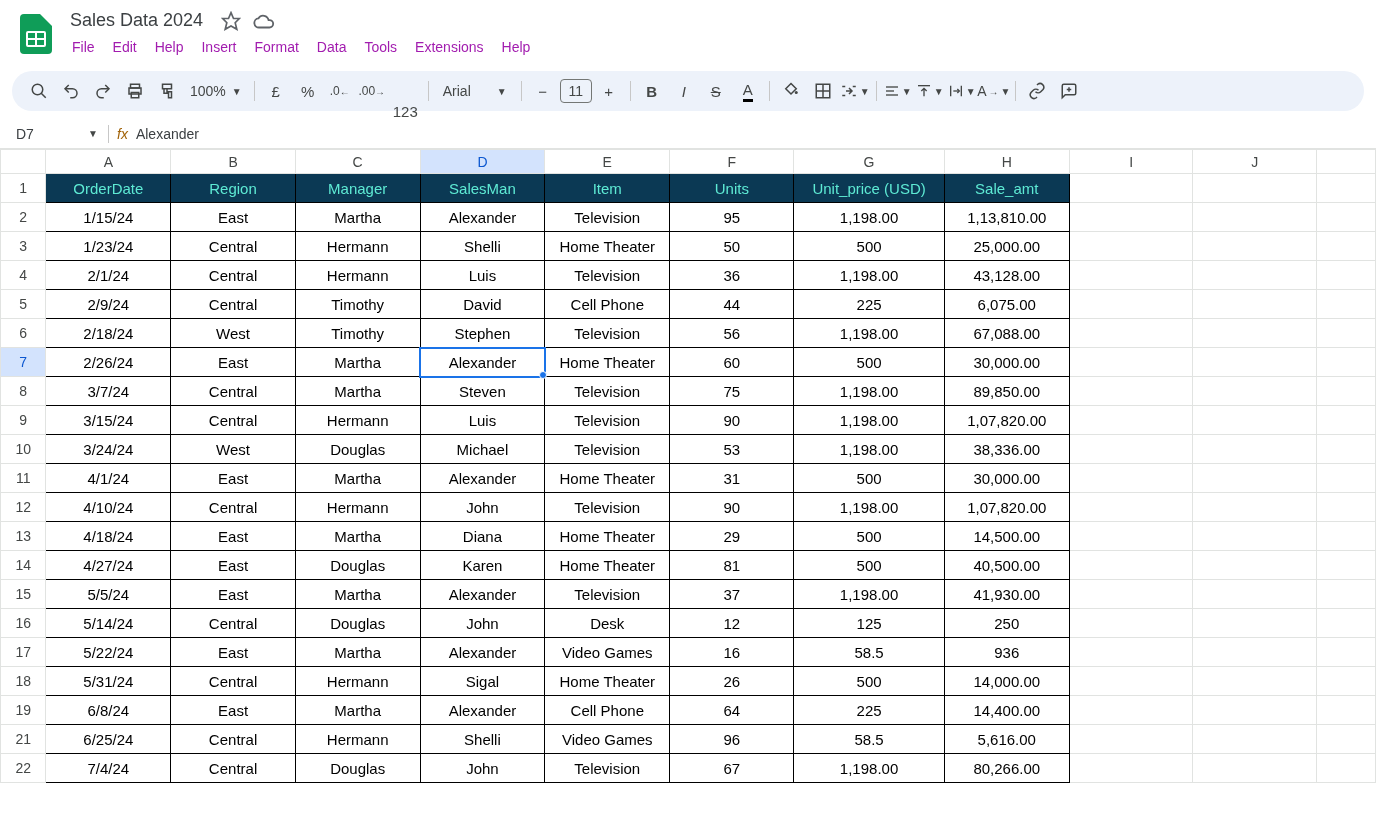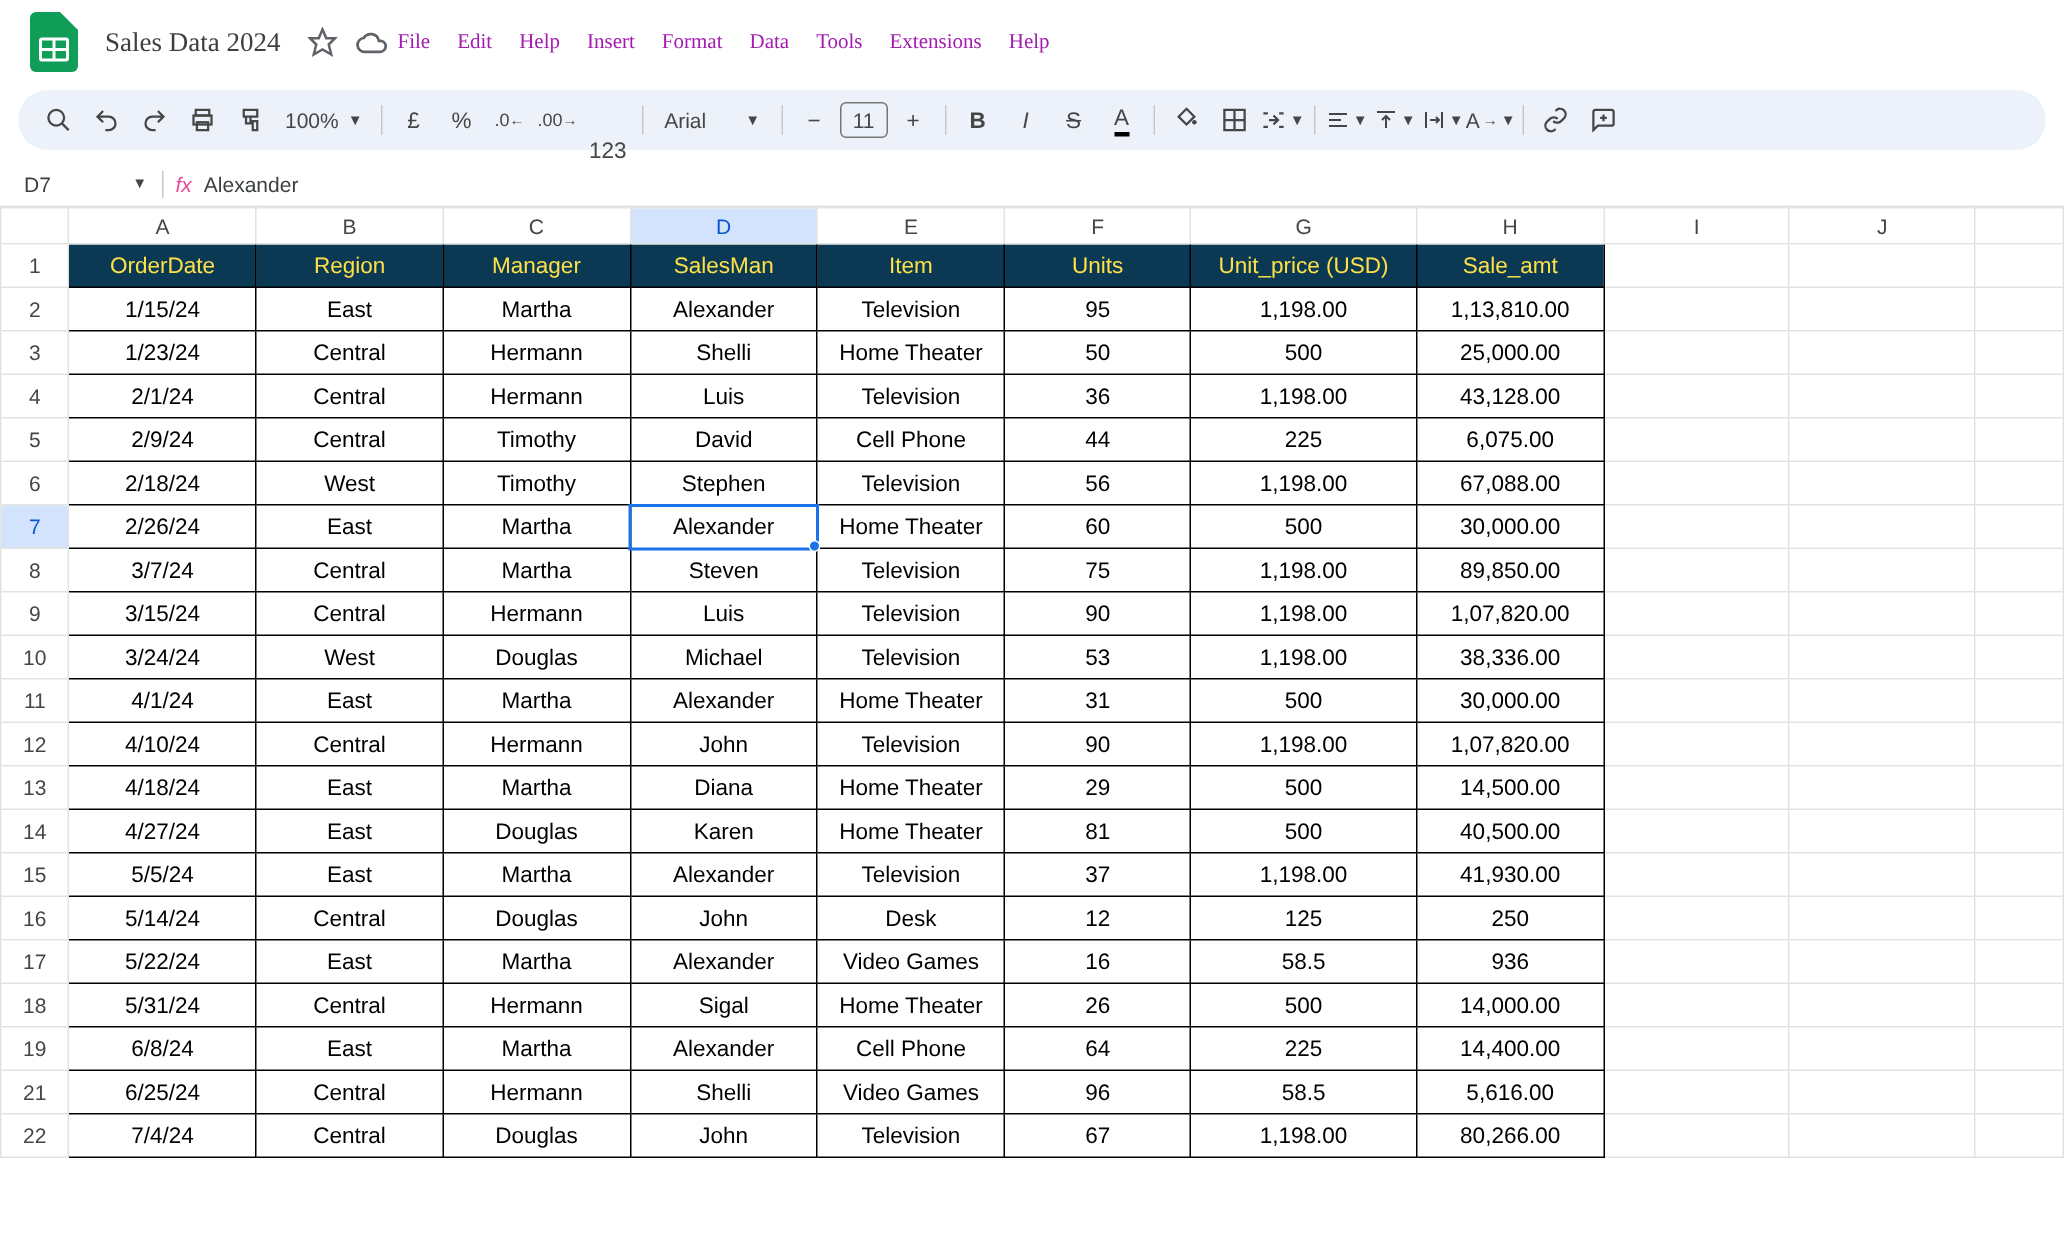--- a/index.html
+++ b/index.html
@@ -1,55 +1,55 @@
 <!DOCTYPE html>
 <html><head>
 <meta charset="utf-8">
 <style>
   * { box-sizing: border-box; margin: 0; padding: 0; }
   body { font-family: 'Google Sans', Arial, sans-serif; background: #fff; overflow: hidden; width: 1376px; height: 826px; }
   
   .header { display: flex; align-items: center; padding: 8px 16px 4px 16px; gap: 8px; }
   .logo { width: 40px; height: 40px; display: flex; align-items: center; justify-content: center; }
-  .doc-title-area { display: flex; flex-direction: row; flex: 1; font-family: Liberation Serif, serif; }
+  .doc-title-area { display: flex; flex-direction: column; flex: 1; }
   .title-row { display: flex; align-items: center; gap: 12px; }
   .doc-title { font-size: 18px; color: #3c4043; padding: 2px 6px; }
   .title-icon { width: 20px; height: 20px; color: #5f6368; cursor: pointer; }
   
   .menu-bar { display: flex; gap: 2px; padding-left: 0; margin-top: 2px; }
   .menu-item { font-size: 14px; color: #a21caf; padding: 4px 8px; cursor: pointer; border-radius: 4px; }
   
   .toolbar { display: flex; align-items: center; background: #edf2fa; border-radius: 24px; margin: 8px 12px; padding: 4px 12px; height: 40px; gap: 2px; }
   .tb-btn { width: 30px; height: 30px; display: flex; align-items: center; justify-content: center; border-radius: 4px; cursor: pointer; color: #444746; font-size: 15px; }
   .tb-sep { width: 1px; height: 20px; background: #c7c7c7; margin: 0 4px; }
   .zoom-select { display: flex; align-items: center; gap: 6px; font-size: 14px; color: #444746; padding: 0 6px; cursor: pointer; }
   .font-select { display: flex; align-items: center; gap: 6px; font-size: 14px; color: #444746; padding: 0 8px; cursor: pointer; min-width: 80px; justify-content: space-between; }
   .font-size-box { border: 1px solid #747775; border-radius: 4px; width: 32px; height: 24px; display:flex; align-items:center; justify-content:center; font-size:14px; color:#444746; }
   .caret { font-size: 10px; color: #444746; }
   .underline-accent { border-bottom: 3px solid #000; padding-bottom:1px; }
   
   .name-box-row { display: flex; align-items: center; border-bottom: 1px solid #e1e3e1; padding: 4px 4px 4px 6px; height: 30px; }
   .name-box { width: 92px; font-size: 14px; color: #3c4043; padding-left: 10px; display:flex; align-items:center; justify-content:space-between; }
   .name-box-sep { width:1px; height:18px; background:#c7c7c7; margin: 0 8px 0 10px; }
-  .fx-label { color:#ec4899; font-size:14px; font-style: italic; margin-right: 8px; }
+  .fx-label { color:#a16207; font-size:14px; font-style: italic; margin-right: 8px; }
   .formula-input { font-size: 14px; color:#3c4043; border:none; outline:none; flex:1; }
   
   .sheet-area { position: relative; overflow: hidden; }
   .sheet { border-collapse: collapse; table-layout: fixed; }
   .sheet th, .sheet td { border: 1px solid #e1e3e1; font-size: 14px; text-align: center; }
   
   .corner-cell { width: 46px; height: 24px; background:#fff; border: 1px solid #e1e3e1; }
   .col-header { height: 24px; background:#fff; color:#444746; font-weight: normal; font-size:12px; }
   .row-header { width: 46px; background:#fff; color:#444746; font-weight: normal; font-size:12px; }
   
   .col-header.selected { background:#d3e3fd; color:#0b57d0; }
   .row-header.selected { background:#d3e3fd; color:#0b57d0; }
   
   .data-row td.data-cell { border: 1px solid #000; height: 29px; font-size: 15px; color:#000; background:#fff; }
-  .data-row.header-row td.data-cell { background:#0b3954; color:#fde047; font-weight: normal; margin-top: 20px; }
+  .data-row.header-row td.data-cell { background:#0b3954; color:#5eead4; font-weight: normal; margin-top: 20px; }
   
   td.empty-cell { height: 29px; }
   
   td.data-cell.selected-cell { outline: 2px solid #1a73e8; outline-offset: -1px; position: relative; }
   td.data-cell.selected-cell::after { content:''; position:absolute; right:-3px; bottom:-3px; width:6px; height:6px; background:#1a73e8; border:1px solid #fff; border-radius:50%; }
   
   svg { display: block; }
   .dropdown-btn { display:flex; align-items:center; gap:2px; }
 </style>
 </head>

